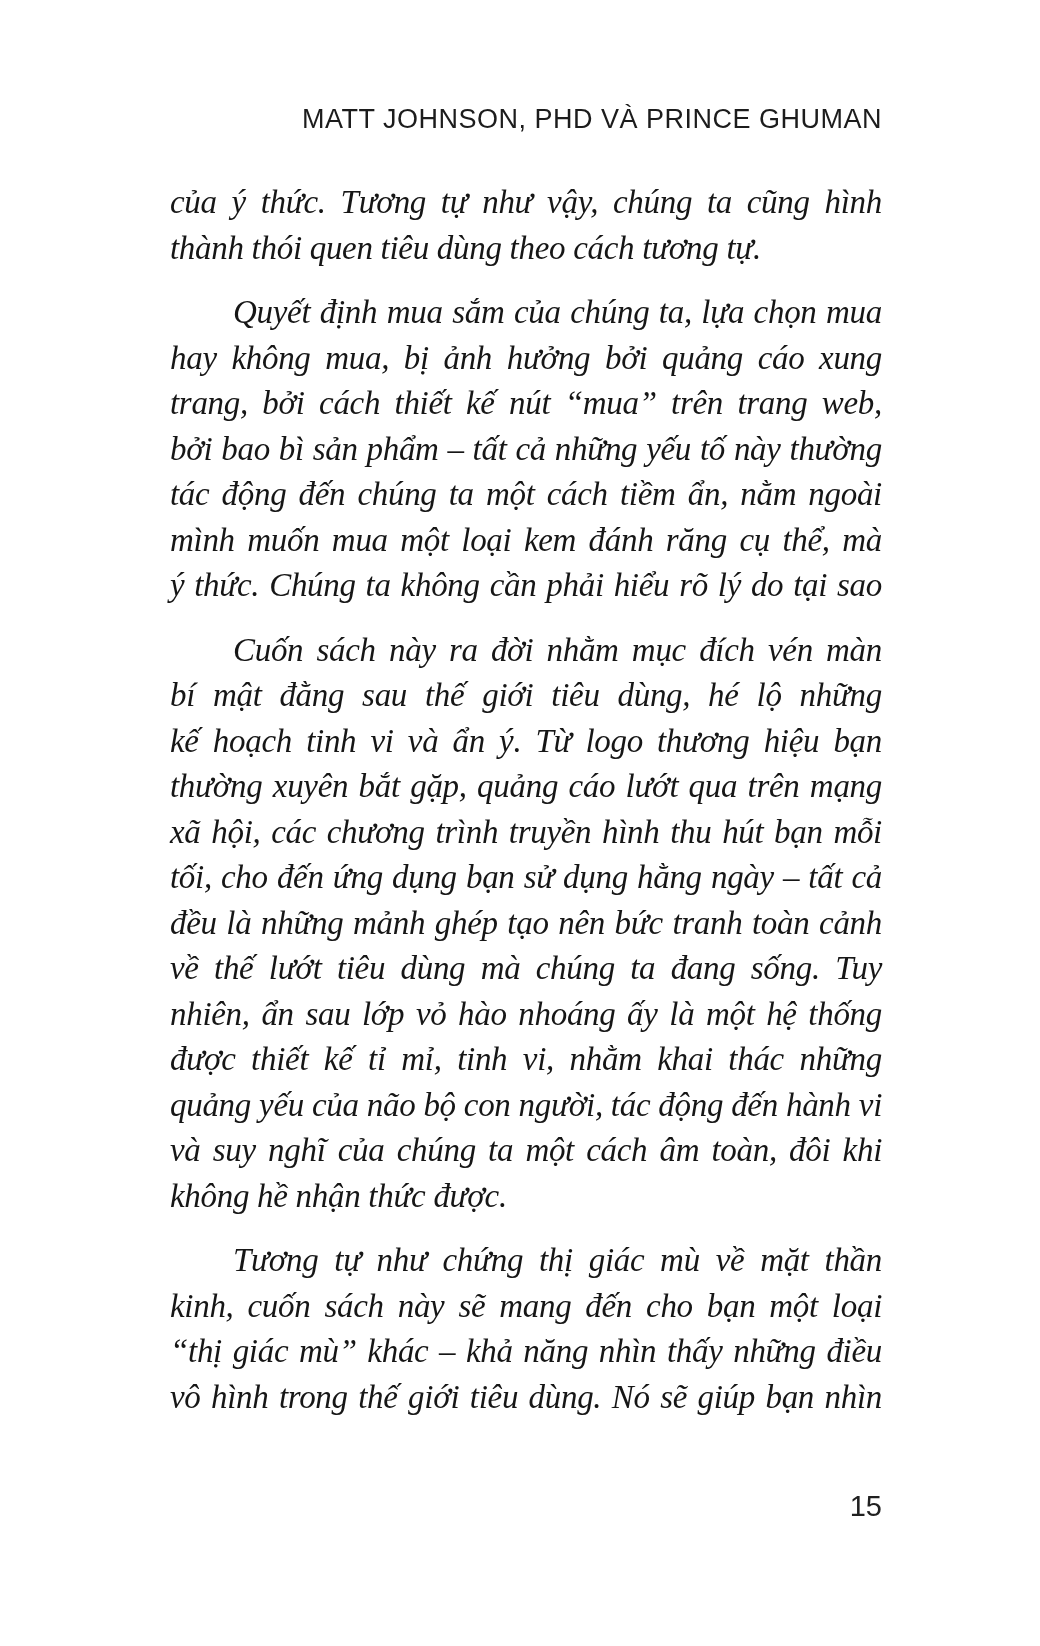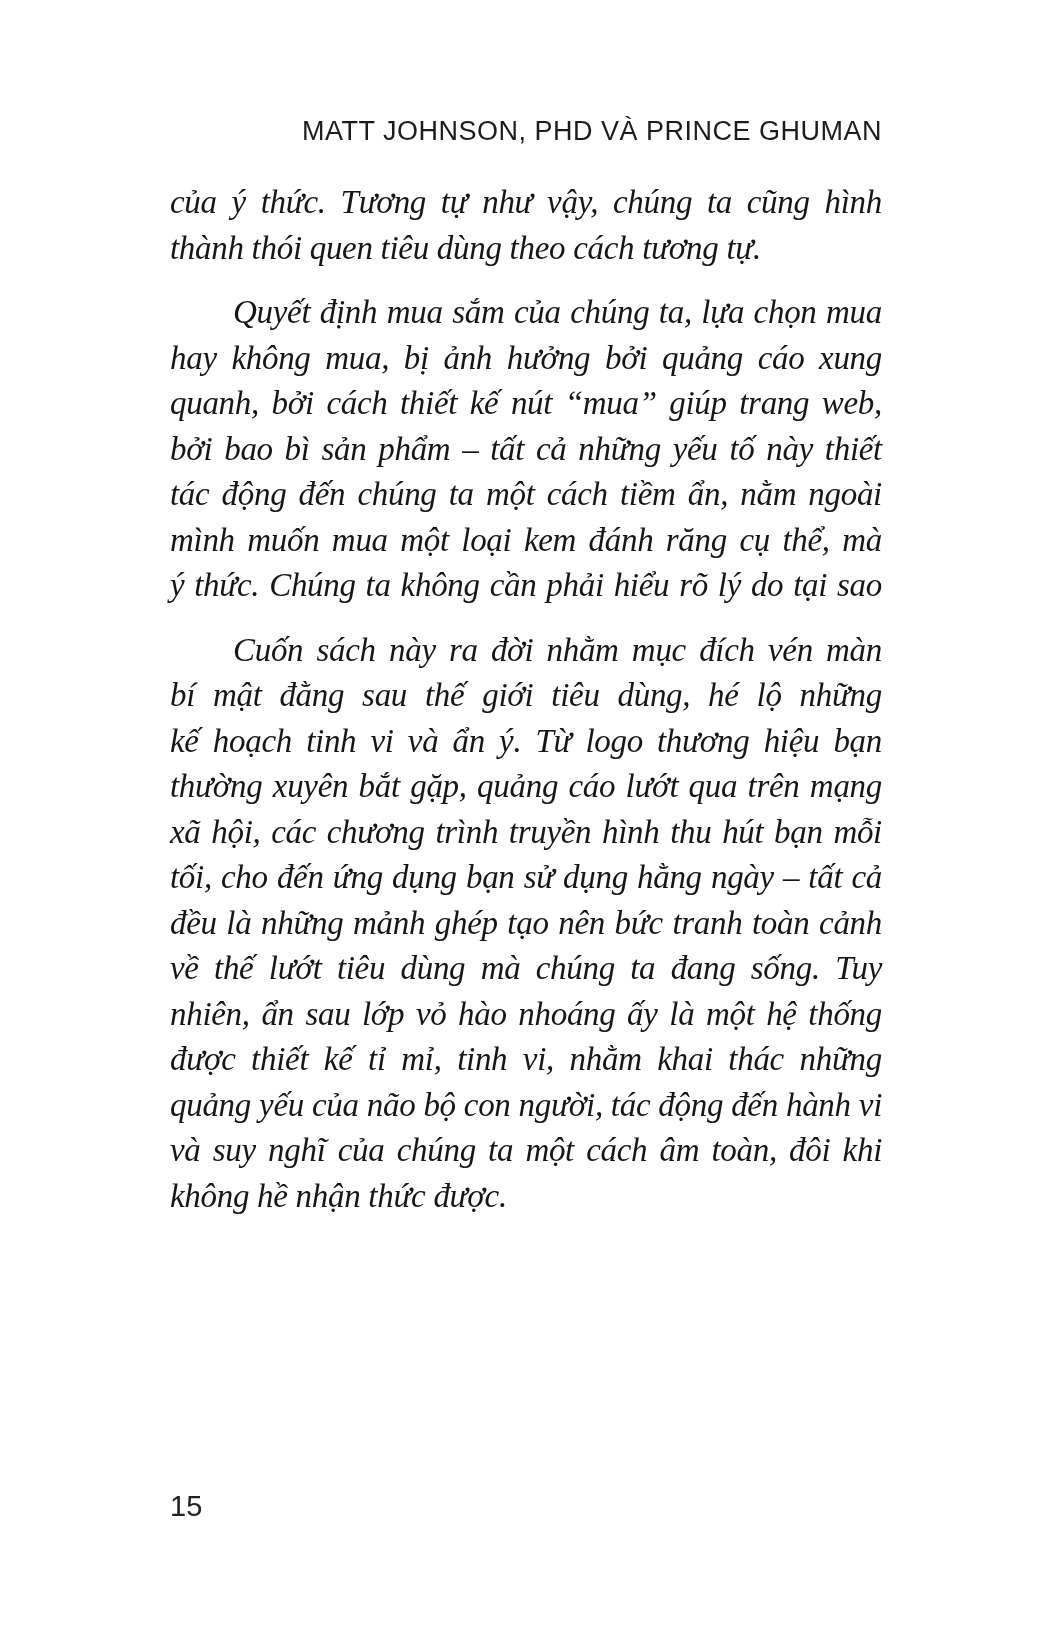--- a/index.html
+++ b/index.html
@@ -11,21 +11,21 @@
     position: relative;
     width: 1040px;
     height: 1646px;
     background: #ffffff;
     overflow: hidden;
     font-family: "Liberation Serif", "DejaVu Serif", serif;
     color: #1a1a1a;
   }
   .running-header {
     position: absolute;
-    top: 118px;
+    top: 106px;
     left: 170px;
     width: 712px;
     text-align: right;
     font-family: "Liberation Sans", "DejaVu Sans", sans-serif;
     font-size: 27px;
     line-height: 27px;
     letter-spacing: 0.5px;
     color: #1c1c1c;
     white-space: nowrap;
   }
@@ -51,57 +51,64 @@
   .line.indent { text-indent: 63px; }
   .line.last {
     text-align: right;
     text-align-last: left;
   }
   .page-number {
     position: absolute;
     top: 1492px;
     left: 170px;
     width: 712px;
+    text-align: right;
     font-family: "Liberation Sans", "DejaVu Sans", sans-serif;
     font-size: 29px;
     line-height: 29px;
     color: #202020;
   }
 </style>
 </head>
 <body>
 
 <div class="book-page">
   <div class="running-header">MATT JOHNSON, PHD VÀ PRINCE GHUMAN</div>
 
   <div class="body-text">
       <div class="para">
         <div class="line">của ý thức. Tương tự như vậy, chúng ta cũng hình</div>
         <div class="line last">thành thói quen tiêu dùng theo cách tương tự.</div>
       </div>
       <div class="para">
         <div class="line indent">Quyết định mua sắm của chúng ta, lựa chọn mua</div>
         <div class="line">hay không mua, bị ảnh hưởng bởi quảng cáo xung</div>
-        <div class="line">quanh, bởi cách thiết kế nút “mua” giúp trang web,</div>
-        <div class="line">bởi bao bì sản phẩm – tất cả những yếu tố này thiết</div>
+        <div class="line">trang, bởi cách thiết kế nút “mua” trên trang web,</div>
+        <div class="line">bởi bao bì sản phẩm – tất cả những yếu tố này thường</div>
         <div class="line">tác động đến chúng ta một cách tiềm ẩn, nằm ngoài</div>
         <div class="line">mình muốn mua một loại kem đánh răng cụ thể, mà</div>
         <div class="line">ý thức. Chúng ta không cần phải hiểu rõ lý do tại sao</div>
       </div>
       <div class="para">
         <div class="line indent">Cuốn sách này ra đời nhằm mục đích vén màn</div>
         <div class="line">bí mật đằng sau thế giới tiêu dùng, hé lộ những</div>
         <div class="line">kế hoạch tinh vi và ẩn ý. Từ logo thương hiệu bạn</div>
         <div class="line">thường xuyên bắt gặp, quảng cáo lướt qua trên mạng</div>
         <div class="line">xã hội, các chương trình truyền hình thu hút bạn mỗi</div>
         <div class="line">tối, cho đến ứng dụng bạn sử dụng hằng ngày – tất cả</div>
         <div class="line">đều là những mảnh ghép tạo nên bức tranh toàn cảnh</div>
         <div class="line">về thế lướt tiêu dùng mà chúng ta đang sống. Tuy</div>
         <div class="line">nhiên, ẩn sau lớp vỏ hào nhoáng ấy là một hệ thống</div>
         <div class="line">được thiết kế tỉ mỉ, tinh vi, nhằm khai thác những</div>
         <div class="line">quảng yếu của não bộ con người, tác động đến hành vi</div>
         <div class="line">và suy nghĩ của chúng ta một cách âm toàn, đôi khi</div>
         <div class="line last">không hề nhận thức được.</div>
       </div>
+      <div class="para">
+        <div class="line indent">Tương tự như chứng thị giác mù về mặt thần</div>
+        <div class="line">kinh, cuốn sách này sẽ mang đến cho bạn một loại</div>
+        <div class="line">“thị giác mù” khác – khả năng nhìn thấy những điều</div>
+        <div class="line">vô hình trong thế giới tiêu dùng. Nó sẽ giúp bạn nhìn</div>
+      </div>
     </div>
 
   <div class="page-number">15</div>
 </div>
 
 </body></html>

